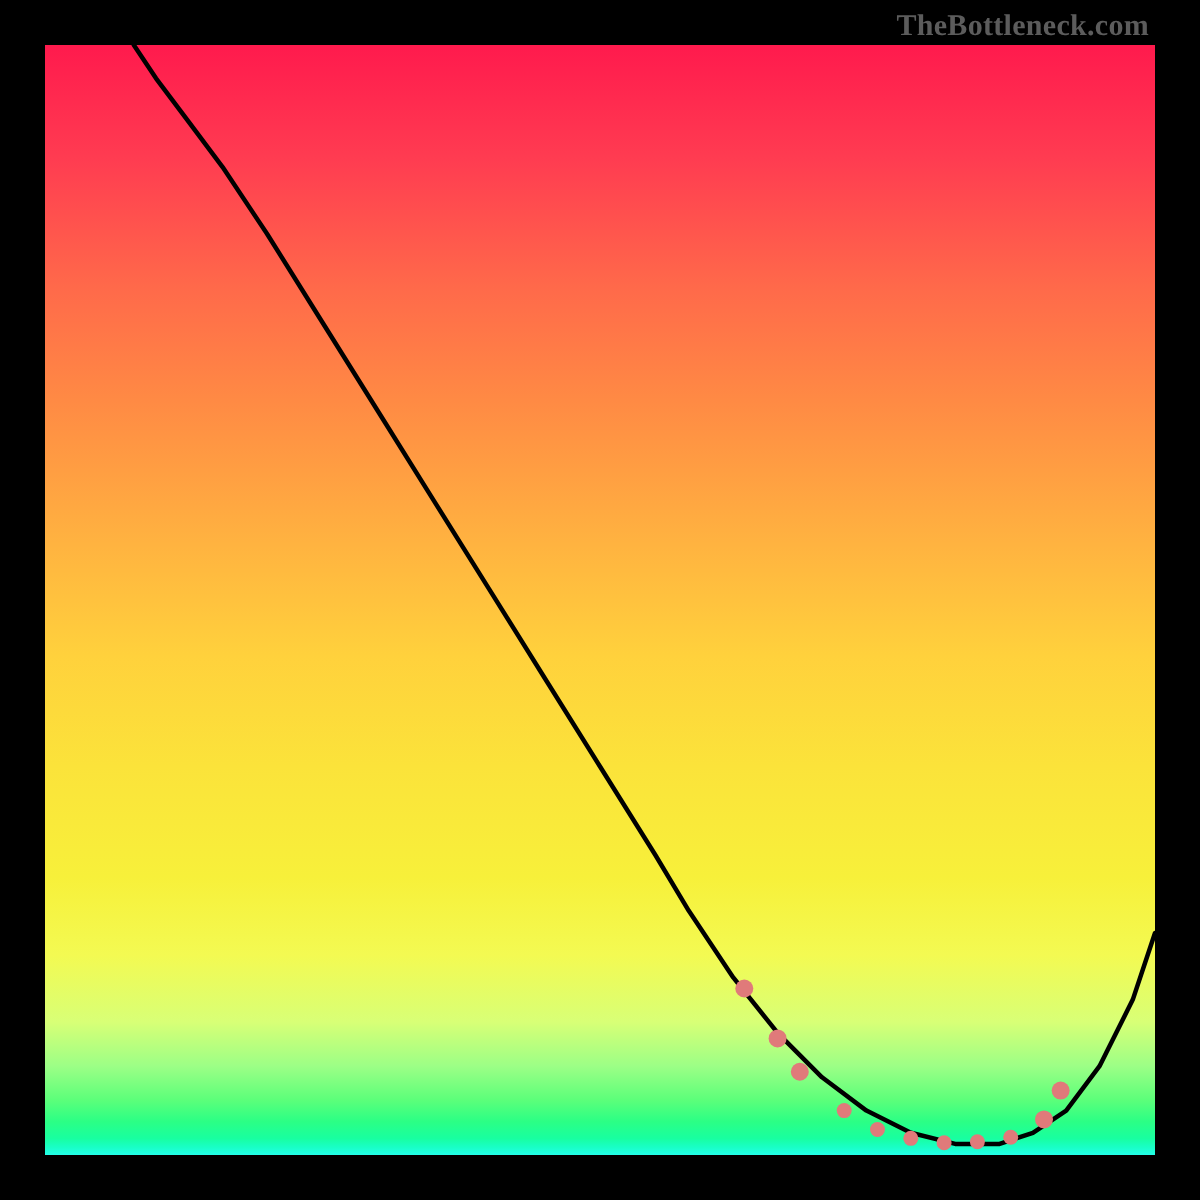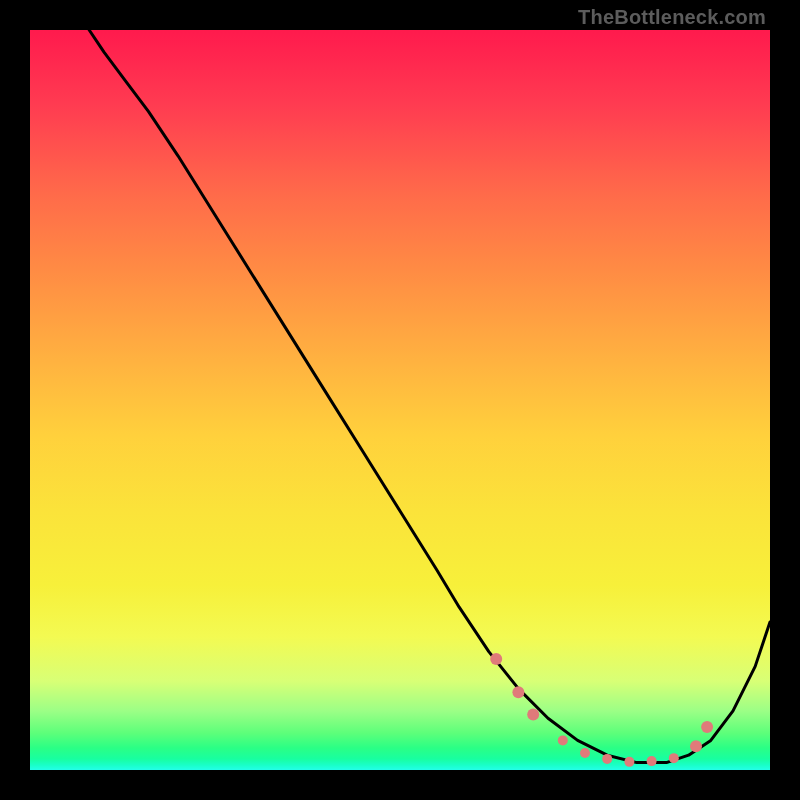--- a/index.html
+++ b/index.html
@@ -32,21 +32,21 @@
       #2bff85 97%,
       #18ffa0 98.5%,
       #19ffc6 99.3%,
       #23ffe9 100%
     );
   }
   .watermark {
     position: absolute;
     right: 34px;
     top: 6px;
-    font-family: Liberation Sans, sans-serif;
+    font-family: Liberation Serif, serif;
     font-size: 20px;
     font-weight: 600;
     color: #5c5c5c;
     letter-spacing: 0.2px;
   }
   svg.curve {
     position: absolute;
     left: 0; top: 0;
     width: 740px; height: 740px;
     overflow: visible;

